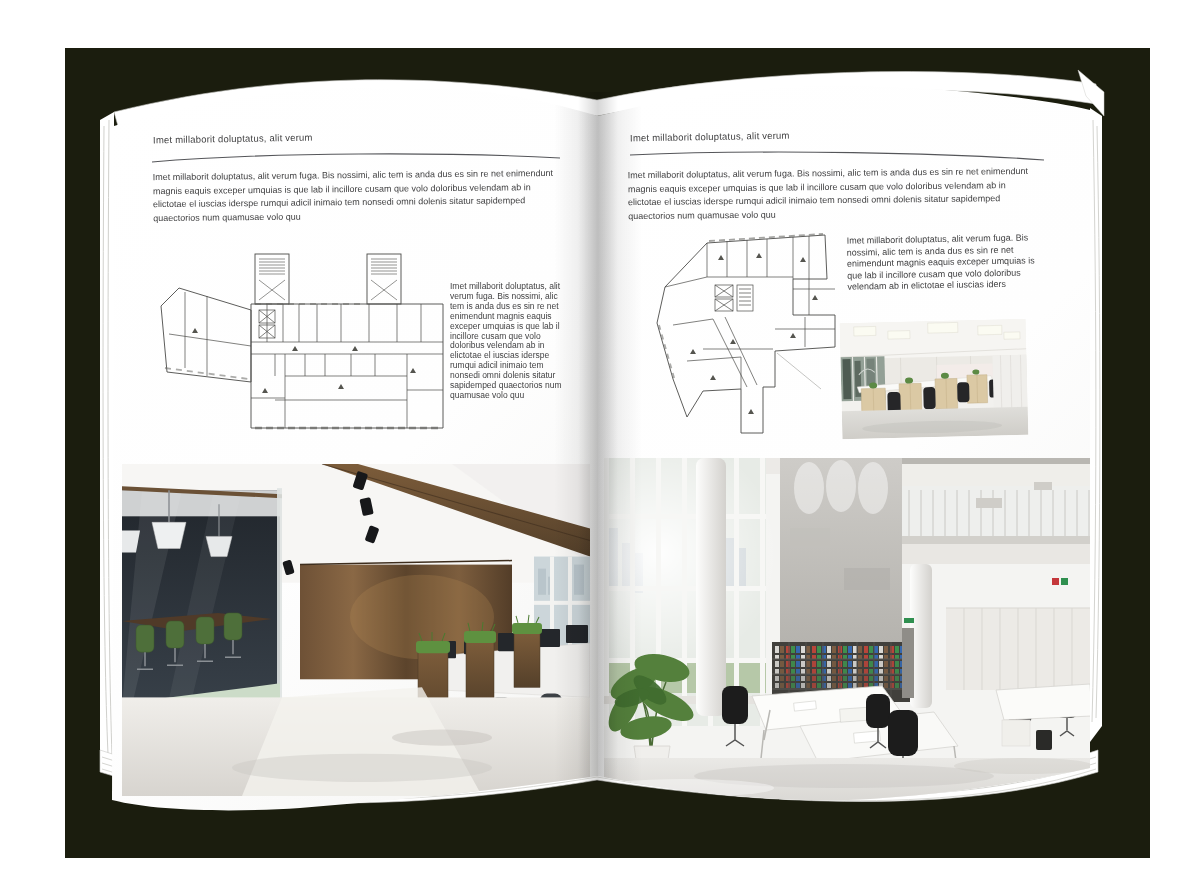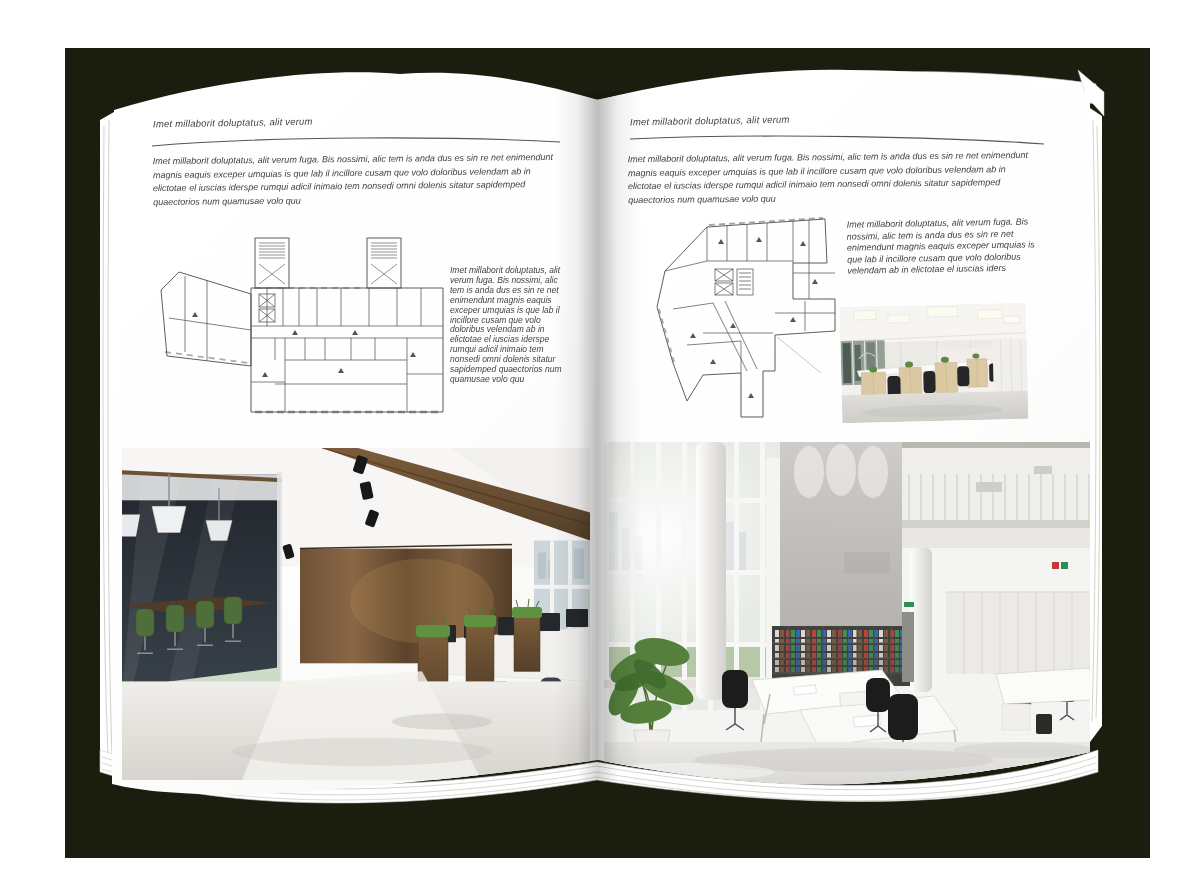--- a/index.html
+++ b/index.html
@@ -1,21 +1,21 @@
 <!DOCTYPE html>
 <html><head>
 <meta charset="utf-8">
 <style>
   html,body{margin:0;padding:0;background:#ffffff;}
   body{width:1200px;height:891px;position:relative;overflow:hidden;
        font-family:"Liberation Sans", sans-serif;}
   .scene{position:absolute;inset:0;}
   .backdrop{position:absolute;left:65px;top:48px;width:1085px;height:810px;background:#1b1d0e;}
   .deco{position:absolute;left:0;top:0;width:1200px;height:891px;z-index:1;pointer-events:none;}
-  .page{position:absolute;top:60px;width:498px;height:740px;background:linear-gradient(135deg,#ffffff 0%,#fefefe 55%,#f4f4f2 100%);z-index:2;font-style:italic;}
+  .page{position:absolute;top:76px;width:498px;height:740px;background:linear-gradient(135deg,#ffffff 0%,#fefefe 55%,#f4f4f2 100%);z-index:2;}
   .page-left{left:100px;clip-path:path('M14,50 C120,18 230,8 300,14 C380,8 450,26 498,40 L498,700 C400,714 300,724 200,732 C140,736 60,736 12,724 Z');}
   .page-right{left:598px;width:500px;clip-path:path('M0,40 C80,20 170,8 250,10 C340,10 440,22 492,34 L492,692 C430,706 340,720 250,724 C160,726 70,714 0,700 Z');}
   .page-left::after{content:"";position:absolute;right:0;top:0;bottom:0;width:44px;
       background:linear-gradient(to right,rgba(0,0,0,0),rgba(0,0,0,0.11));pointer-events:none;}
   .page-right::after{content:"";position:absolute;left:0;top:0;bottom:0;width:44px;
       background:linear-gradient(to left,rgba(0,0,0,0),rgba(0,0,0,0.11));pointer-events:none;}
   .spine-shadow{position:absolute;left:578px;top:92px;width:40px;height:690px;z-index:3;pointer-events:none;
       background:linear-gradient(to right,rgba(0,0,0,0),rgba(0,0,0,0.16) 50%,rgba(0,0,0,0));}
   .hdr{position:absolute;font-size:9.5px;color:#3f3f40;letter-spacing:.2px;transform:rotate(-1deg);}
   .page-left .hdr{left:53px;top:57px;}

